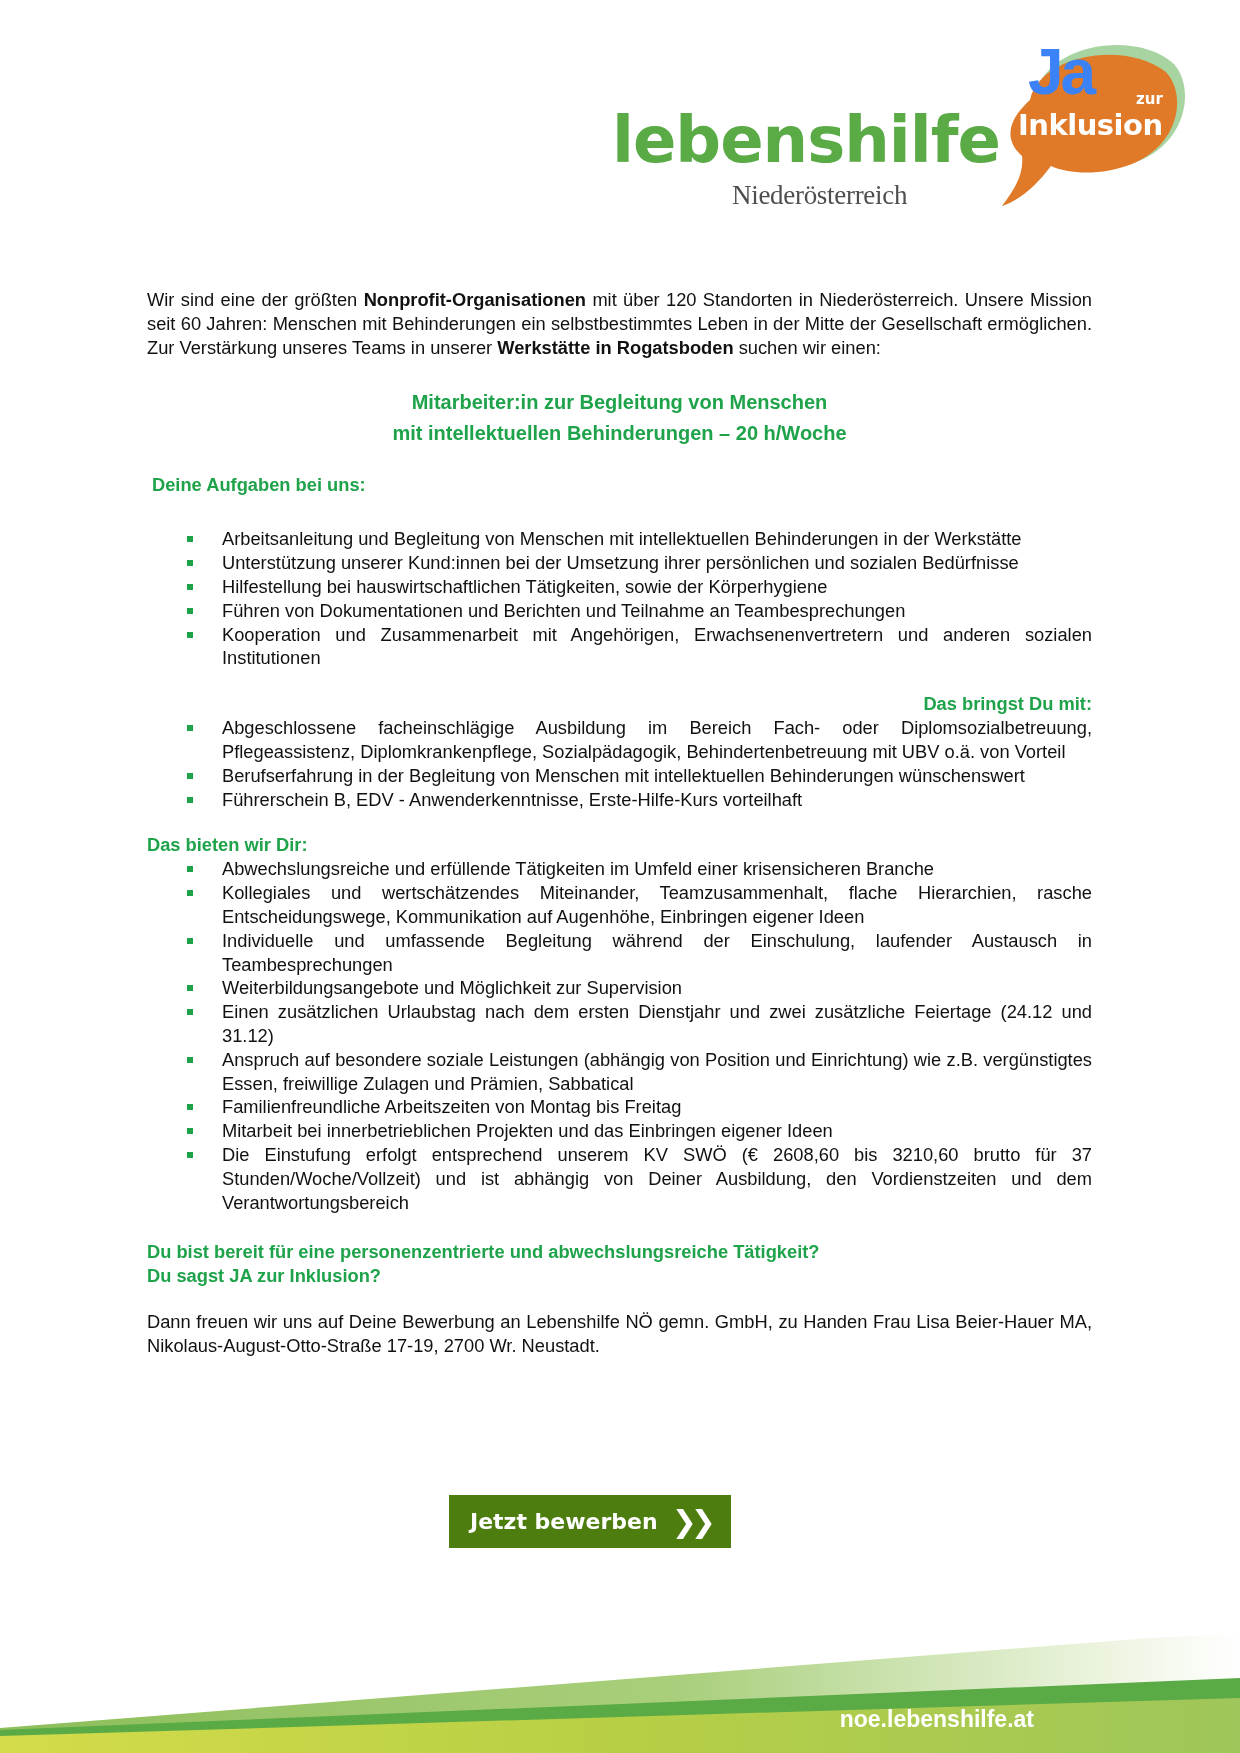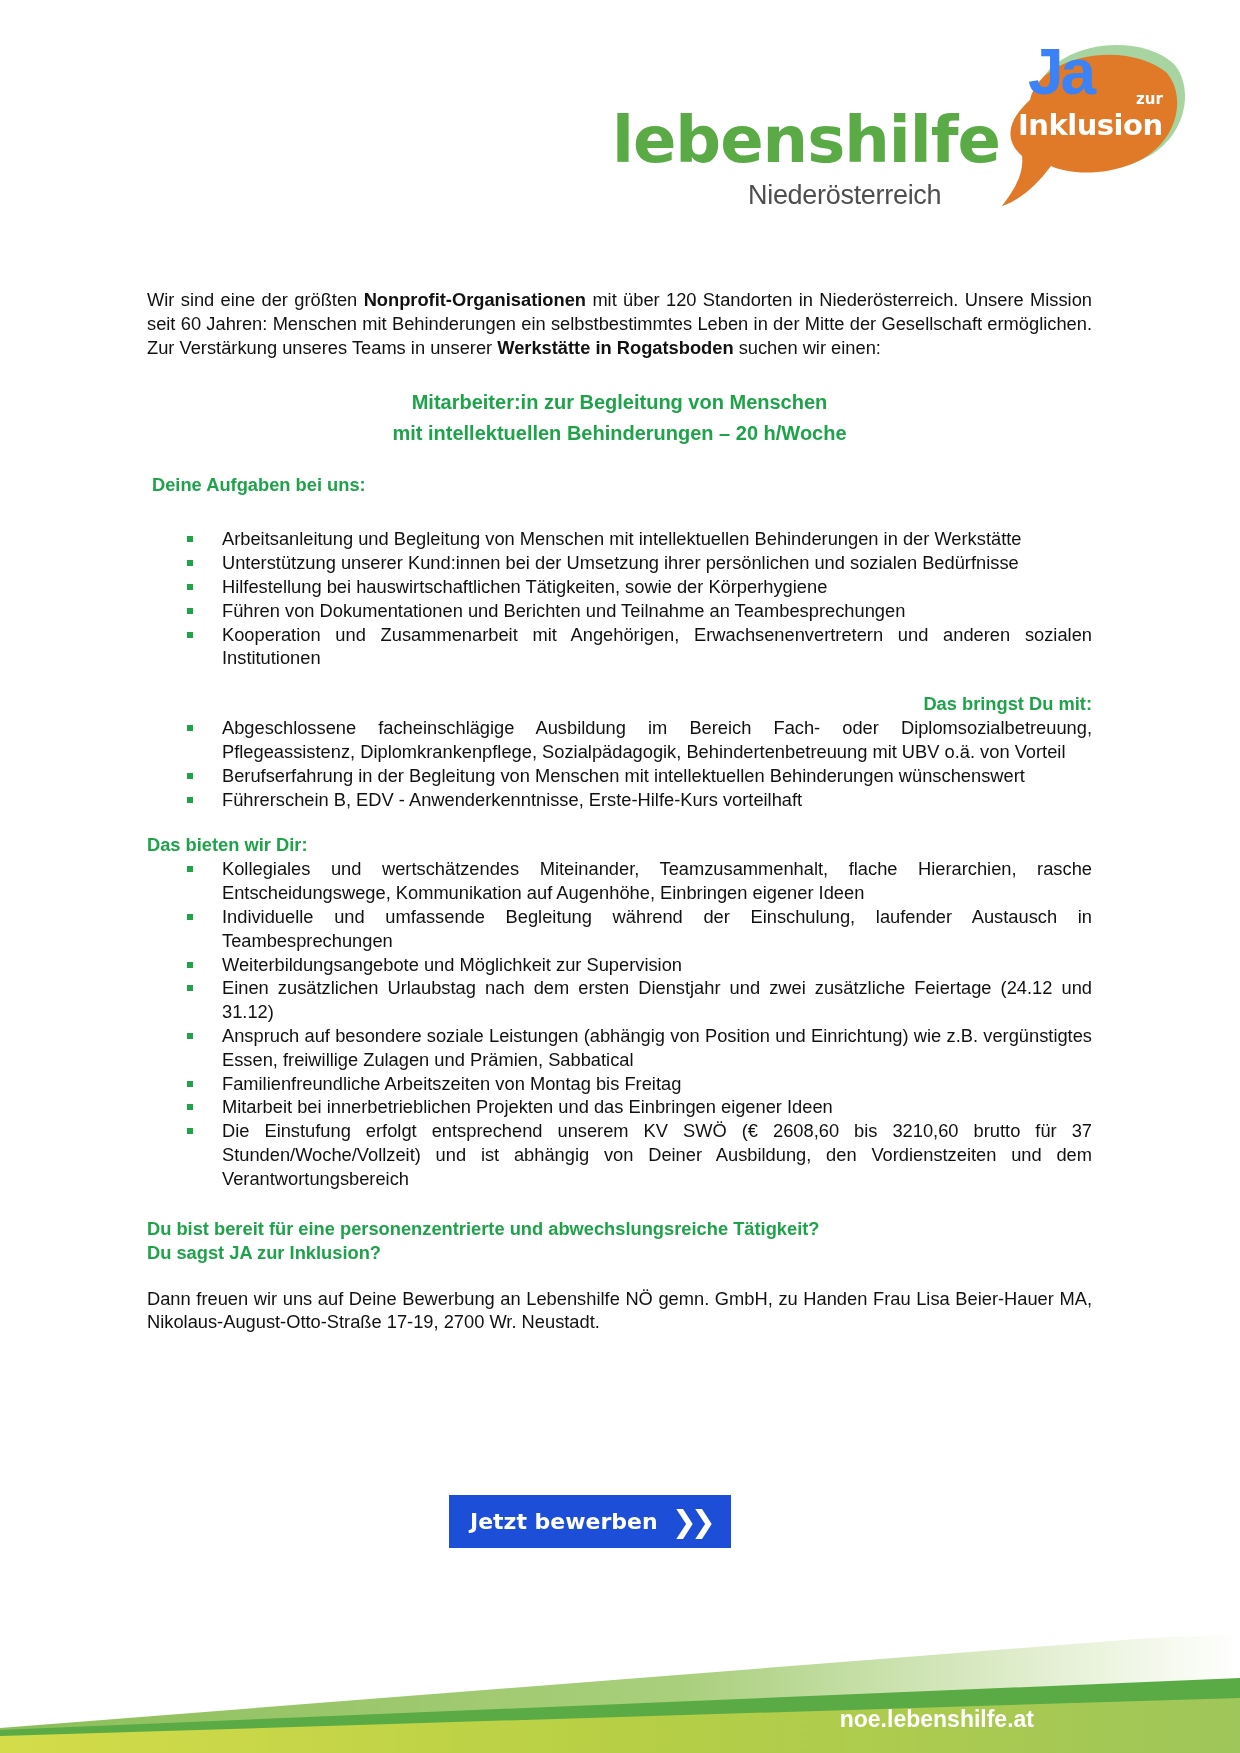--- a/index.html
+++ b/index.html
@@ -2,21 +2,21 @@
 <html><head>
 <meta charset="utf-8">
 <style>
   * { box-sizing: border-box; margin: 0; padding: 0; }
   html, body { width: 1240px; height: 1753px; background: #ffffff; overflow: hidden; }
   body { position: relative; font-family: "Liberation Sans", sans-serif; color: #111; }
 
   
   .logo-main { position: absolute; left: 612px; top: 108px; width: 360px; }
   .logo-word { font-family: "DejaVu Sans", sans-serif; font-weight: bold; color: #5aaa46; font-size: 64px; letter-spacing: -1px; line-height: 1; }
-  .logo-sub { position: absolute; left: 120px; top: 72px; font-family: Liberation Sans, sans-serif; color: #4e4e4e; font-size: 27px; letter-spacing: -0.3px; white-space: nowrap; margin-left: 16px; }
+  .logo-sub { position: absolute; left: 120px; top: 72px; font-family: Liberation Serif, serif; color: #4e4e4e; font-size: 27px; letter-spacing: -0.3px; white-space: nowrap; }
 
   .bubble { position: absolute; left: 996px; top: 34px; width: 192px; height: 176px; }
   .bubble svg { position: absolute; left: 0; top: 0; }
   .bubble-ja { position: absolute; left: 32px; top: 6px; font-family: Liberation Sans, sans-serif; font-weight: bold; color: #3b82f6; font-size: 64px; letter-spacing: -3px; line-height: 1; }
   .bubble-zur { position: absolute; left: 140px; top: 56px; font-family: "DejaVu Sans", sans-serif; font-weight: bold; color: #fff; font-size: 15px; }
   .bubble-ink { position: absolute; left: 22px; top: 74px; font-family: "DejaVu Sans", sans-serif; font-weight: bold; color: #fff; font-size: 29px; letter-spacing: -0.5px; }
 
   
   .content { position: absolute; left: 147px; top: 288px; width: 945px; font-size: 18.3px; line-height: 23.8px; }
   .intro { text-align: justify; text-align-last: left; }
@@ -29,21 +29,21 @@
   .h-bieten { margin-top: 22px; }
 
   ul.blist { list-style: none; margin-left: 40px; }
   ul.blist li { position: relative; padding-left: 35px; text-align: justify; text-align-last: left; }
   ul.blist li::before { content: ""; position: absolute; left: 0; top: 9px; width: 6px; height: 6px; background: #1ea34a; }
   .list-aufgaben { margin-top: 30px; }
 
   .closing-q { color: #1ea34a; font-weight: bold; margin-top: 26px; line-height: 24px; }
   .apply-text { margin-top: 22px; text-align: justify; text-align-last: left; }
 
-  .apply-btn { position: absolute; left: 449px; top: 1495px; width: 282px; height: 53px; background: #1d4ed8; color: #fff; font-family: "DejaVu Sans", sans-serif; font-weight: bold; font-size: 22px; display: flex; align-items: center; justify-content: center; gap: 14px; cursor: pointer; }
+  .apply-btn { position: absolute; left: 449px; top: 1495px; width: 282px; height: 53px; background: #4d7c0f; color: #fff; font-family: "DejaVu Sans", sans-serif; font-weight: bold; font-size: 22px; display: flex; align-items: center; justify-content: center; gap: 14px; cursor: pointer; }
   .apply-btn .chev { font-size: 30px; letter-spacing: -6px; line-height: 1; }
 
   
   .footer { position: absolute; left: 0; top: 1600px; width: 1124px; height: 153px; }
   .footer svg { position: absolute; left: 0; top: 0; }
   .footer-url { position: absolute; right: 90px; bottom: 20px; color: #fff; font-weight: bold; font-size: 23px; }
 </style>
 </head>
 <body>
 
@@ -81,20 +81,21 @@
 
   <div class="section-head h-bringst">Das bringst Du mit:</div>
   <ul class="blist">
     <li>Abgeschlossene facheinschlägige Ausbildung im Bereich Fach- oder Diplomsozialbetreuung, Pflegeassistenz, Diplomkrankenpflege, Sozialpädagogik, Behindertenbetreuung mit UBV o.ä. von Vorteil</li>
     <li>Berufserfahrung in der Begleitung von Menschen mit intellektuellen Behinderungen wünschenswert</li>
     <li>Führerschein B, EDV - Anwenderkenntnisse, Erste-Hilfe-Kurs vorteilhaft</li>
   </ul>
 
   <div class="section-head h-bieten">Das bieten wir Dir:</div>
   <ul class="blist">
+    <li>Abwechslungsreiche und erfüllende Tätigkeiten im Umfeld einer krisensicheren Branche</li>
     <li>Kollegiales und wertschätzendes Miteinander, Teamzusammenhalt, flache Hierarchien, rasche Entscheidungswege, Kommunikation auf Augenhöhe, Einbringen eigener Ideen</li>
     <li>Individuelle und umfassende Begleitung während der Einschulung, laufender Austausch in Teambesprechungen</li>
     <li>Weiterbildungsangebote und Möglichkeit zur Supervision</li>
     <li>Einen zusätzlichen Urlaubstag nach dem ersten Dienstjahr und zwei zusätzliche Feiertage (24.12 und 31.12)</li>
     <li>Anspruch auf besondere soziale Leistungen (abhängig von Position und Einrichtung) wie z.B. vergünstigtes Essen, freiwillige Zulagen und Prämien, Sabbatical</li>
     <li>Familienfreundliche Arbeitszeiten von Montag bis Freitag</li>
     <li>Mitarbeit bei innerbetrieblichen Projekten und das Einbringen eigener Ideen</li>
     <li>Die Einstufung erfolgt entsprechend unserem KV SWÖ (€ 2608,60 bis 3210,60 brutto für 37 Stunden/Woche/Vollzeit) und ist abhängig von Deiner Ausbildung, den Vordienstzeiten und dem Verantwortungsbereich</li>
   </ul>
 

